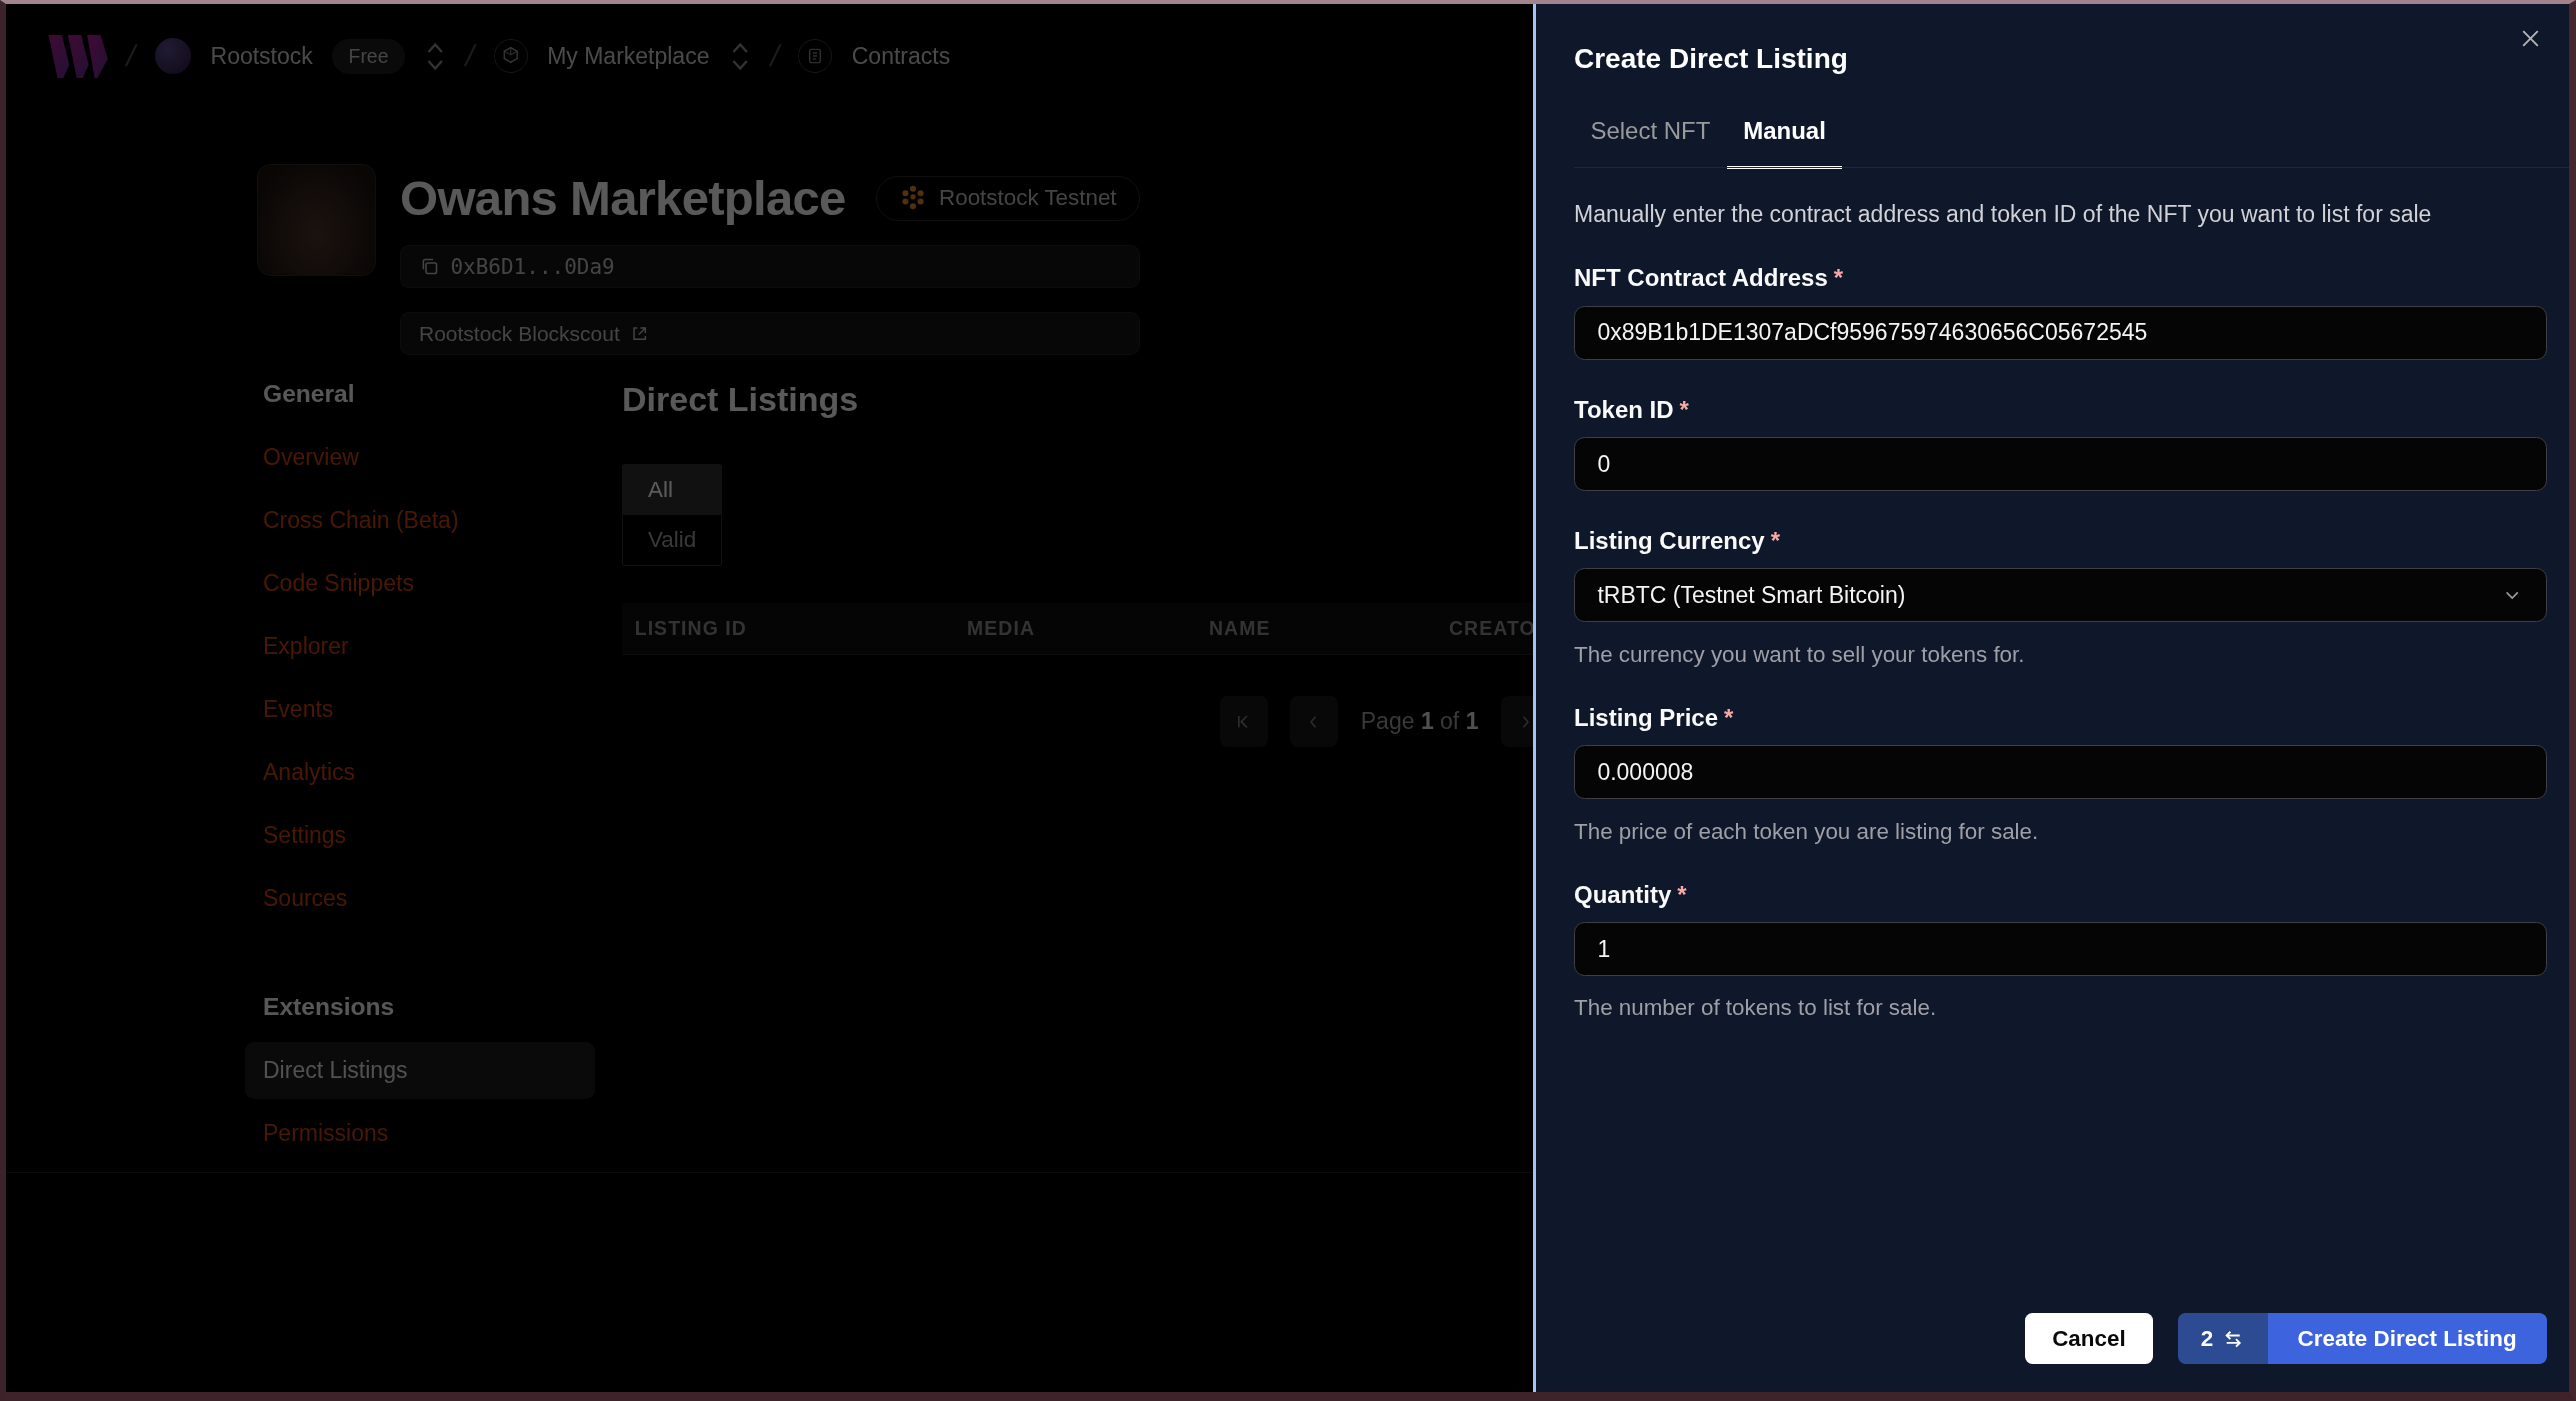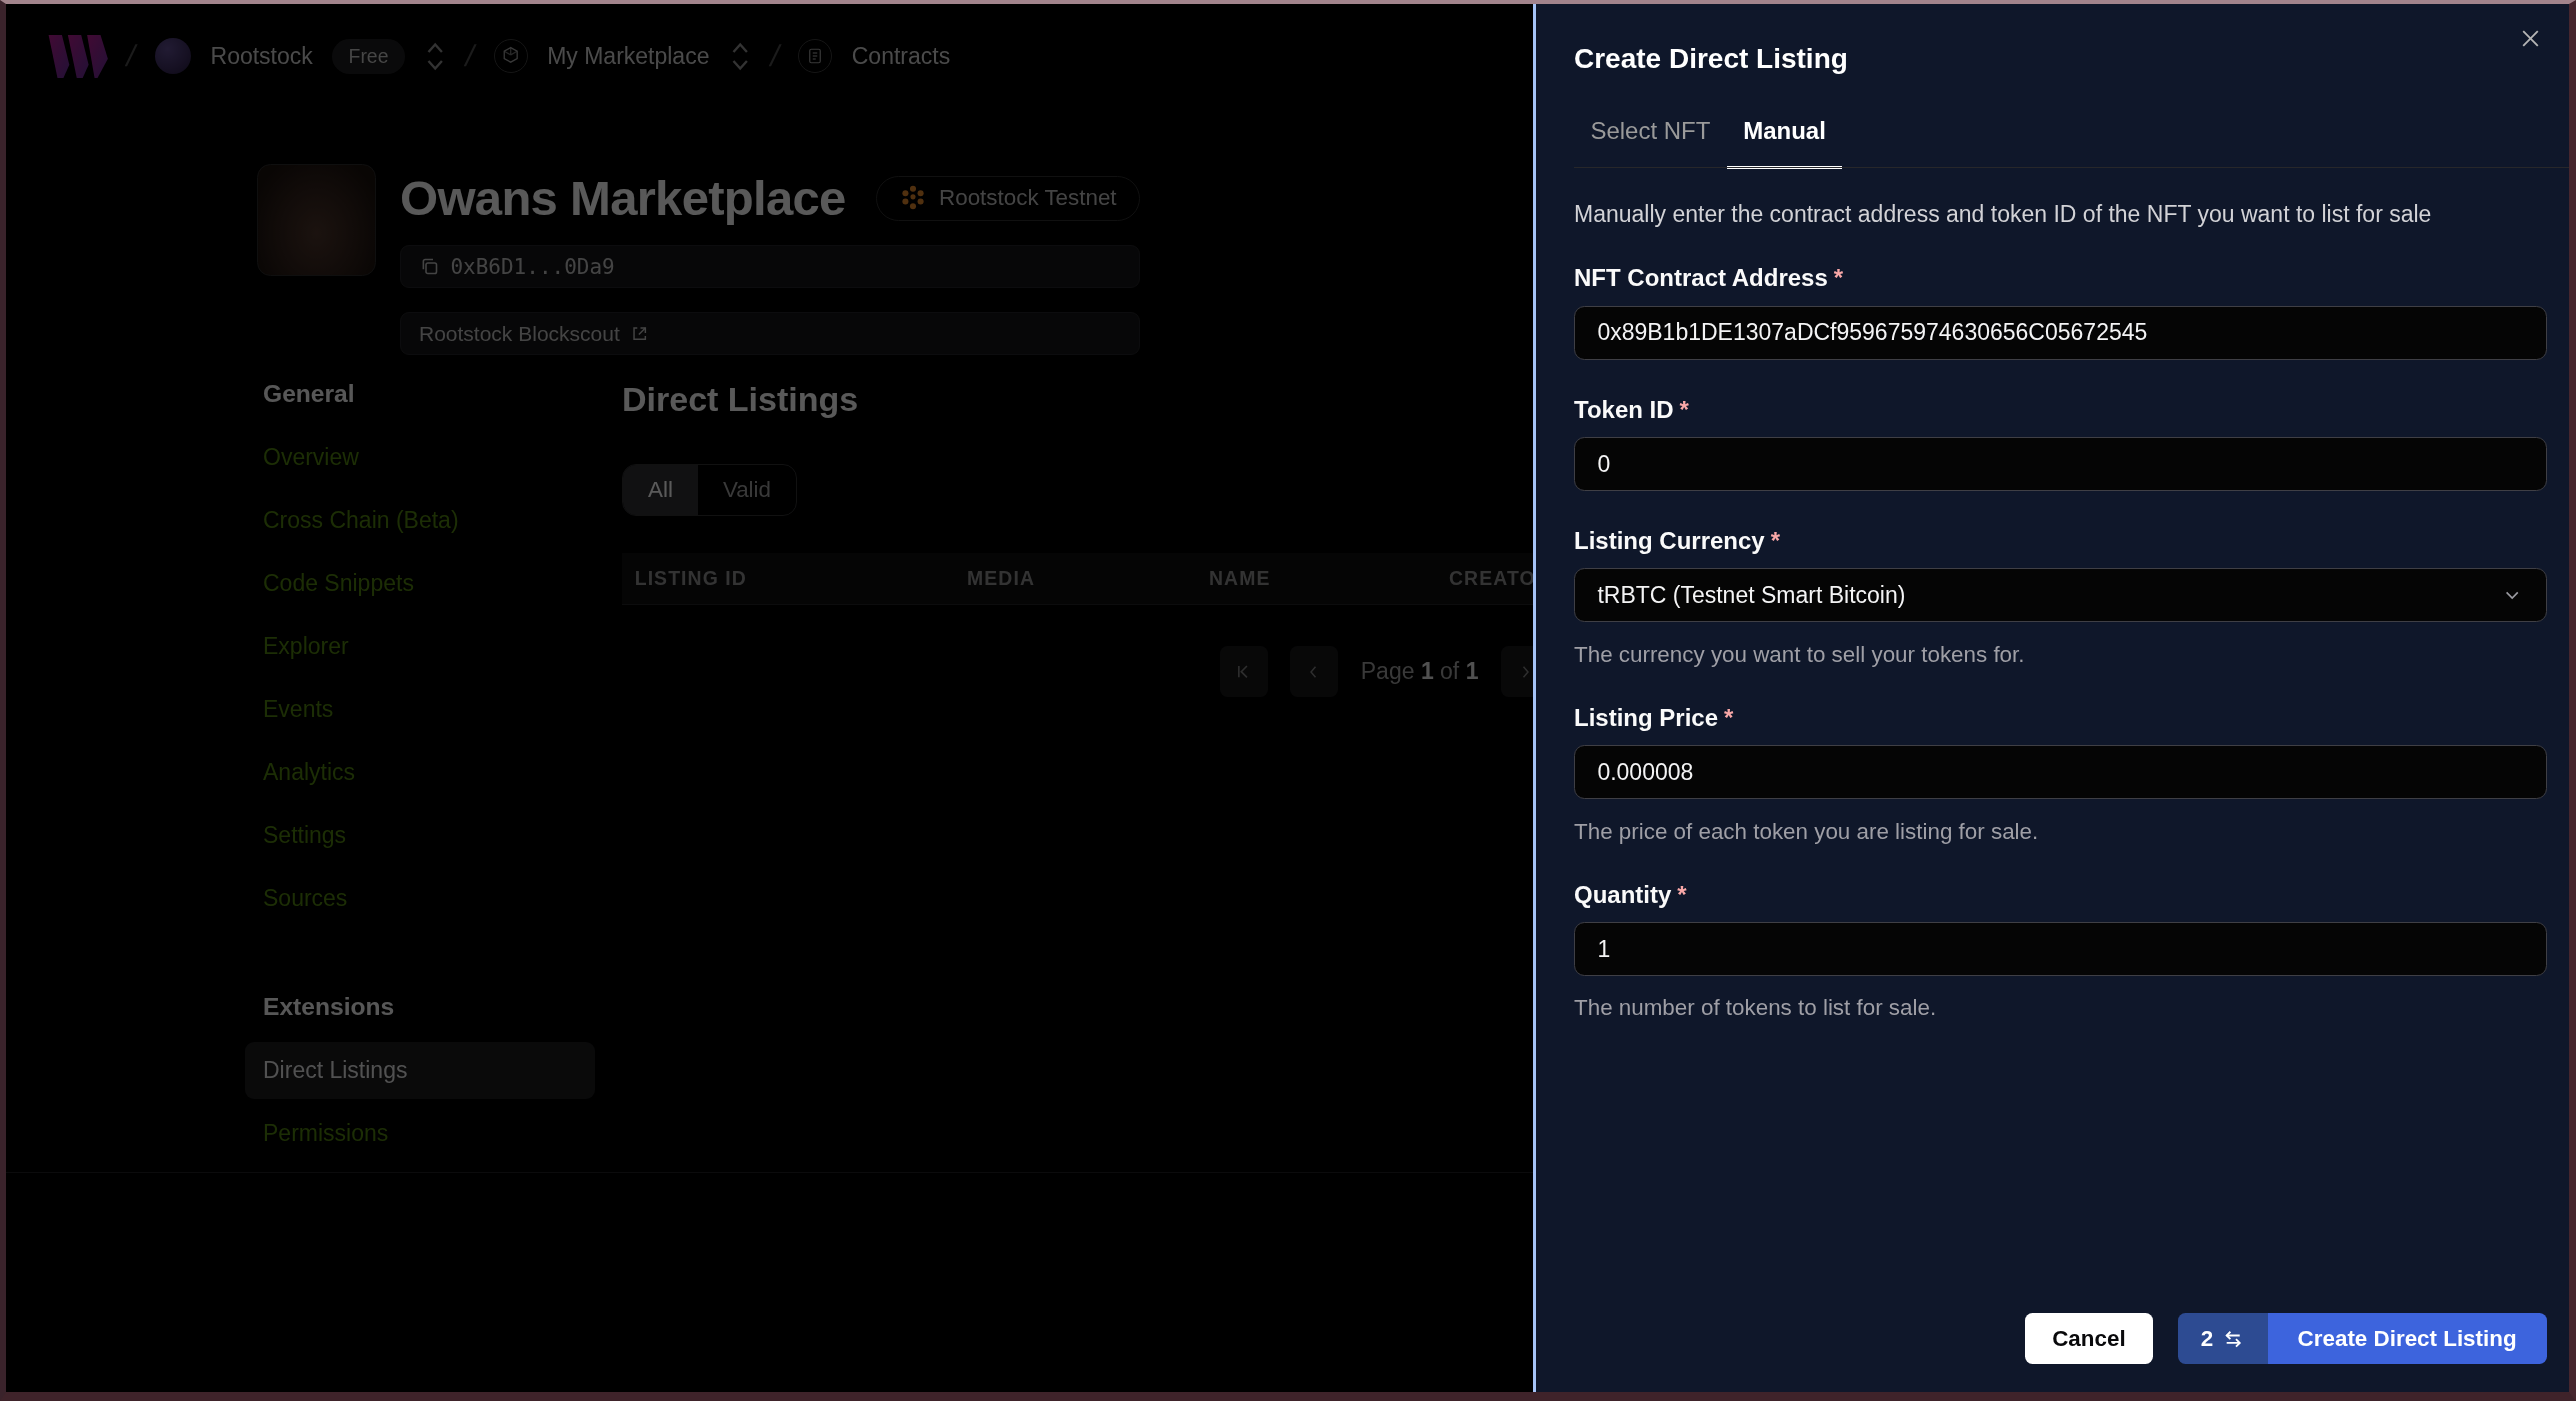--- a/index.html
+++ b/index.html
@@ -34,27 +34,27 @@
   .header-main { margin-left:24px; }
   .title-row { display:flex; align-items:center; gap:30px; margin-top:6px; }
   .page-title { color:#f2f2f2; font-size:49px; font-weight:700; letter-spacing:-0.7px; }
   .network-badge { display:flex; align-items:center; gap:12px; border:1.5px solid #2c2c2c; border-radius:25px; padding:7.5px 22.4px; color:#b9b9b9; font-size:22.4px; }
   .chip-row { display:flex; gap:24px; margin-top:19.4px;flex-direction:column; }
   .chip { display:flex; align-items:center; gap:10.4px; background:#151517; border:0.7px solid #232326; border-radius:9px; height:43px; padding:0 18px; color:#b9b9b9; font-size:21px; }
   .chip.mono { font-family:"DejaVu Sans Mono",monospace; }
 
   .sidebar { position:absolute; left:239px; top:376px; width:350px; }
   .side-heading { color:#ededed; font-size:24.6px; font-weight:700; padding-left:18px; margin-bottom:21px; }
-  .side-item { color:#4d7c0f; font-size:23px; padding:15px 18px; border-radius:9px; margin-bottom:6px; }
+  .side-item { color:#c2410c; font-size:23px; padding:15px 18px; border-radius:9px; margin-bottom:6px; }
   .side-item.active { background:#1b1b1d; color:#dcdcdc; }
   .side-gap { height:60px; }
 
   .main-area { position:absolute; left:616px; top:376px; width:1044px; }
   .main-heading { color:#f0f0f0; font-size:34px; font-weight:600; }
-  .segmented { display:inline-flex; border:1.5px solid #2e2e30; border-radius:14px; overflow:hidden; margin-top:45px; }
+  .segmented { display:inline-flex; border:1.5px solid #2e2e30; border-radius:2px; overflow:hidden; margin-top:45px;flex-direction:column; }
   .segment { font-size:22.4px; padding:12px 25px; color:#9a9a9a; }
   .segment.active { background:#2f2f31; color:#f5f5f5; }
   .table-head { display:flex; margin-top:37px; background:#0f0f10; border-bottom:1.5px solid #232325; height:52px; align-items:center; width:924px; }
   .th { color:#8a8a8a; font-size:19.4px; letter-spacing:1.1px; font-weight:600; }
   .th.c0{ width:345px; padding-left:12.7px; } .th.c1{ width:242px; } .th.c2{ width:240px; } .th.c3{ width:89px; }
   .pagination { display:flex; align-items:center; gap:22.4px; margin-top:41px; margin-left:598px; }
   .pg-btn { width:48px; height:51px; background:#161618; border-radius:7.5px; display:flex; align-items:center; justify-content:center; color:#7d7d7d; }
   .pg-label { color:#9a9a9a; font-size:23px; }
   .pg-label b { color:#d8d8d8; }
 

